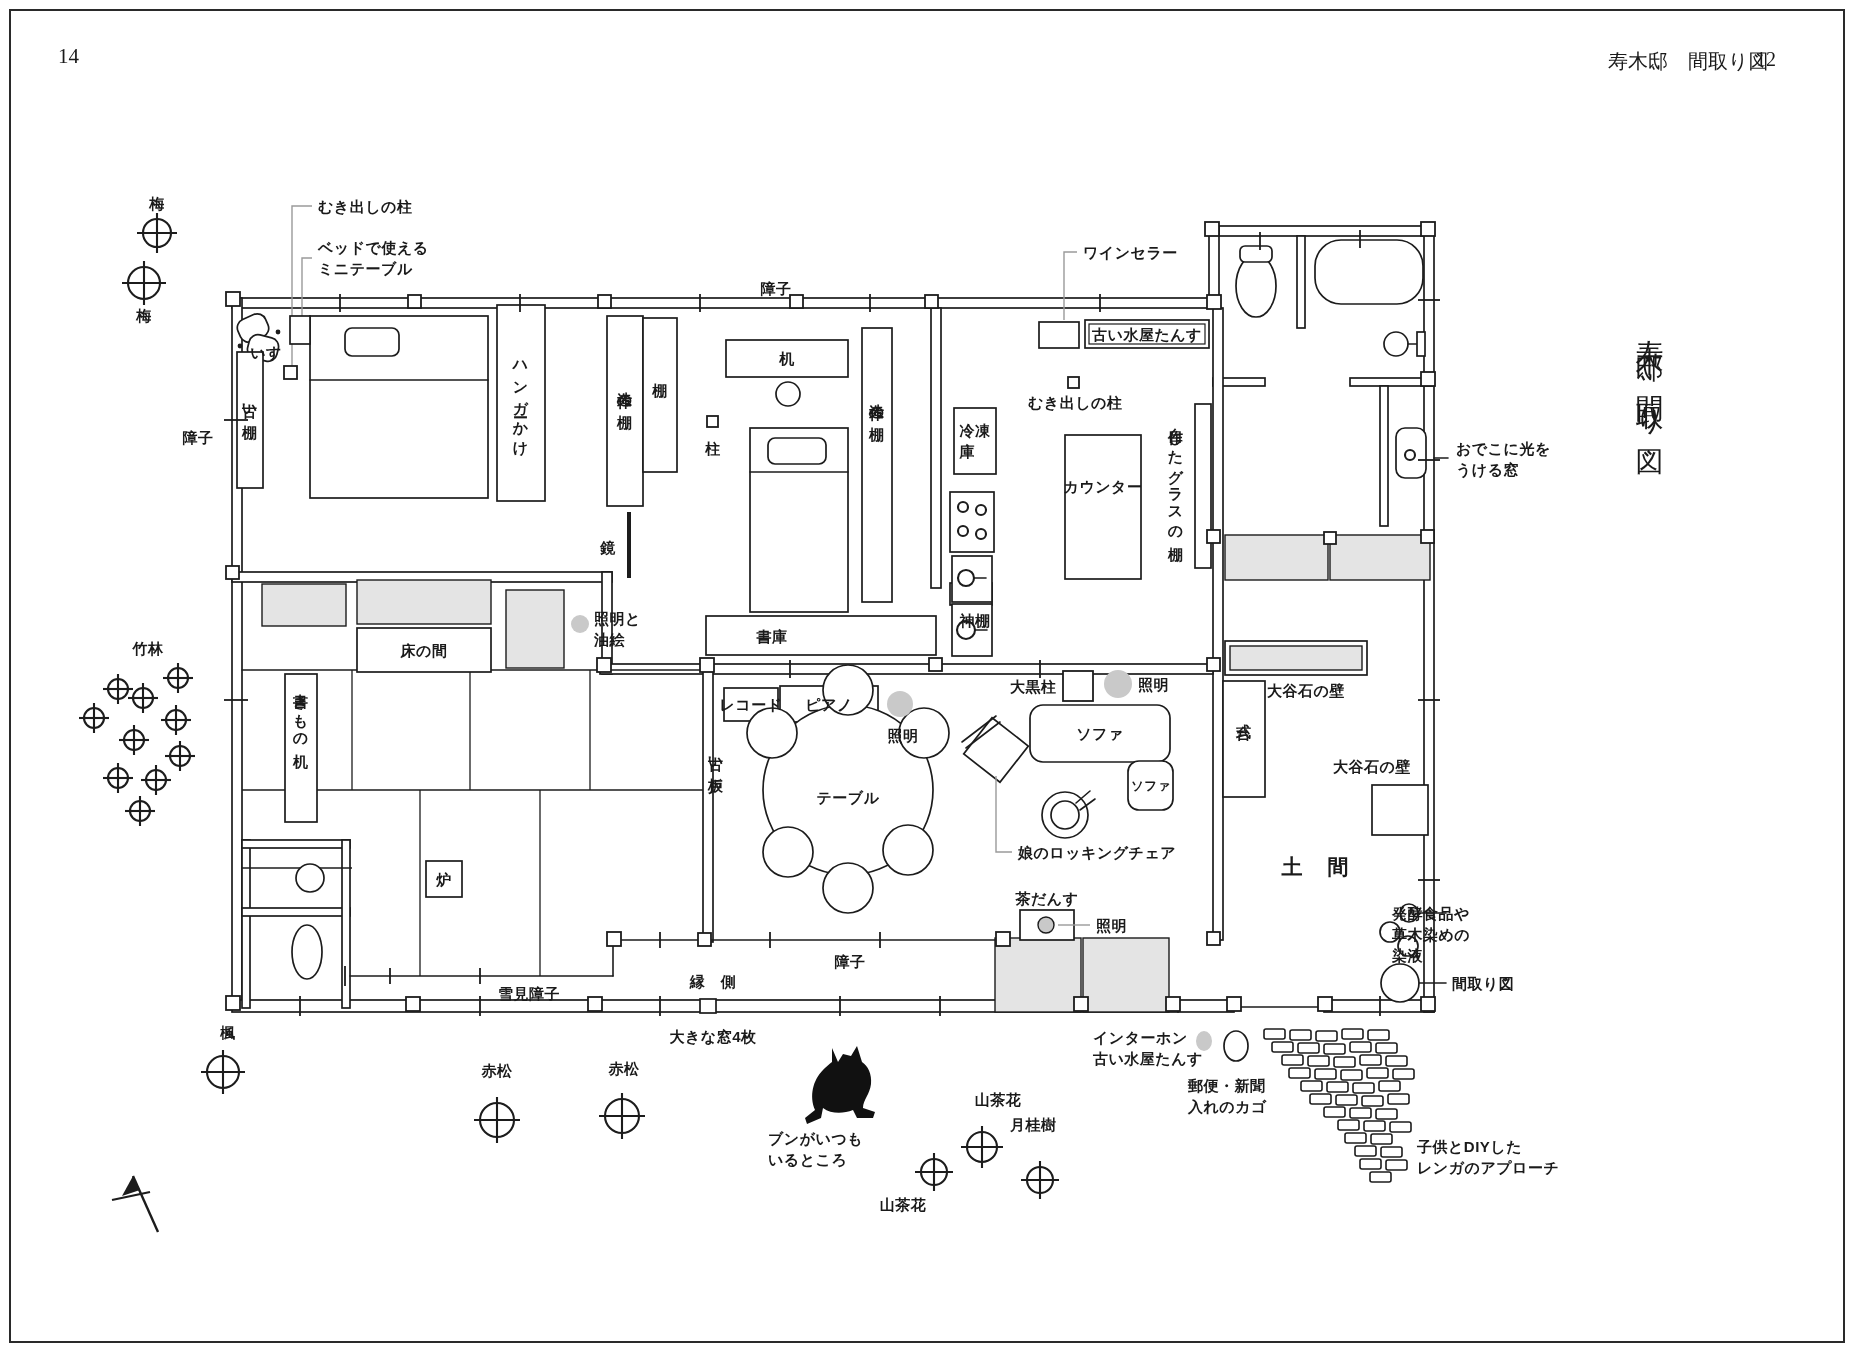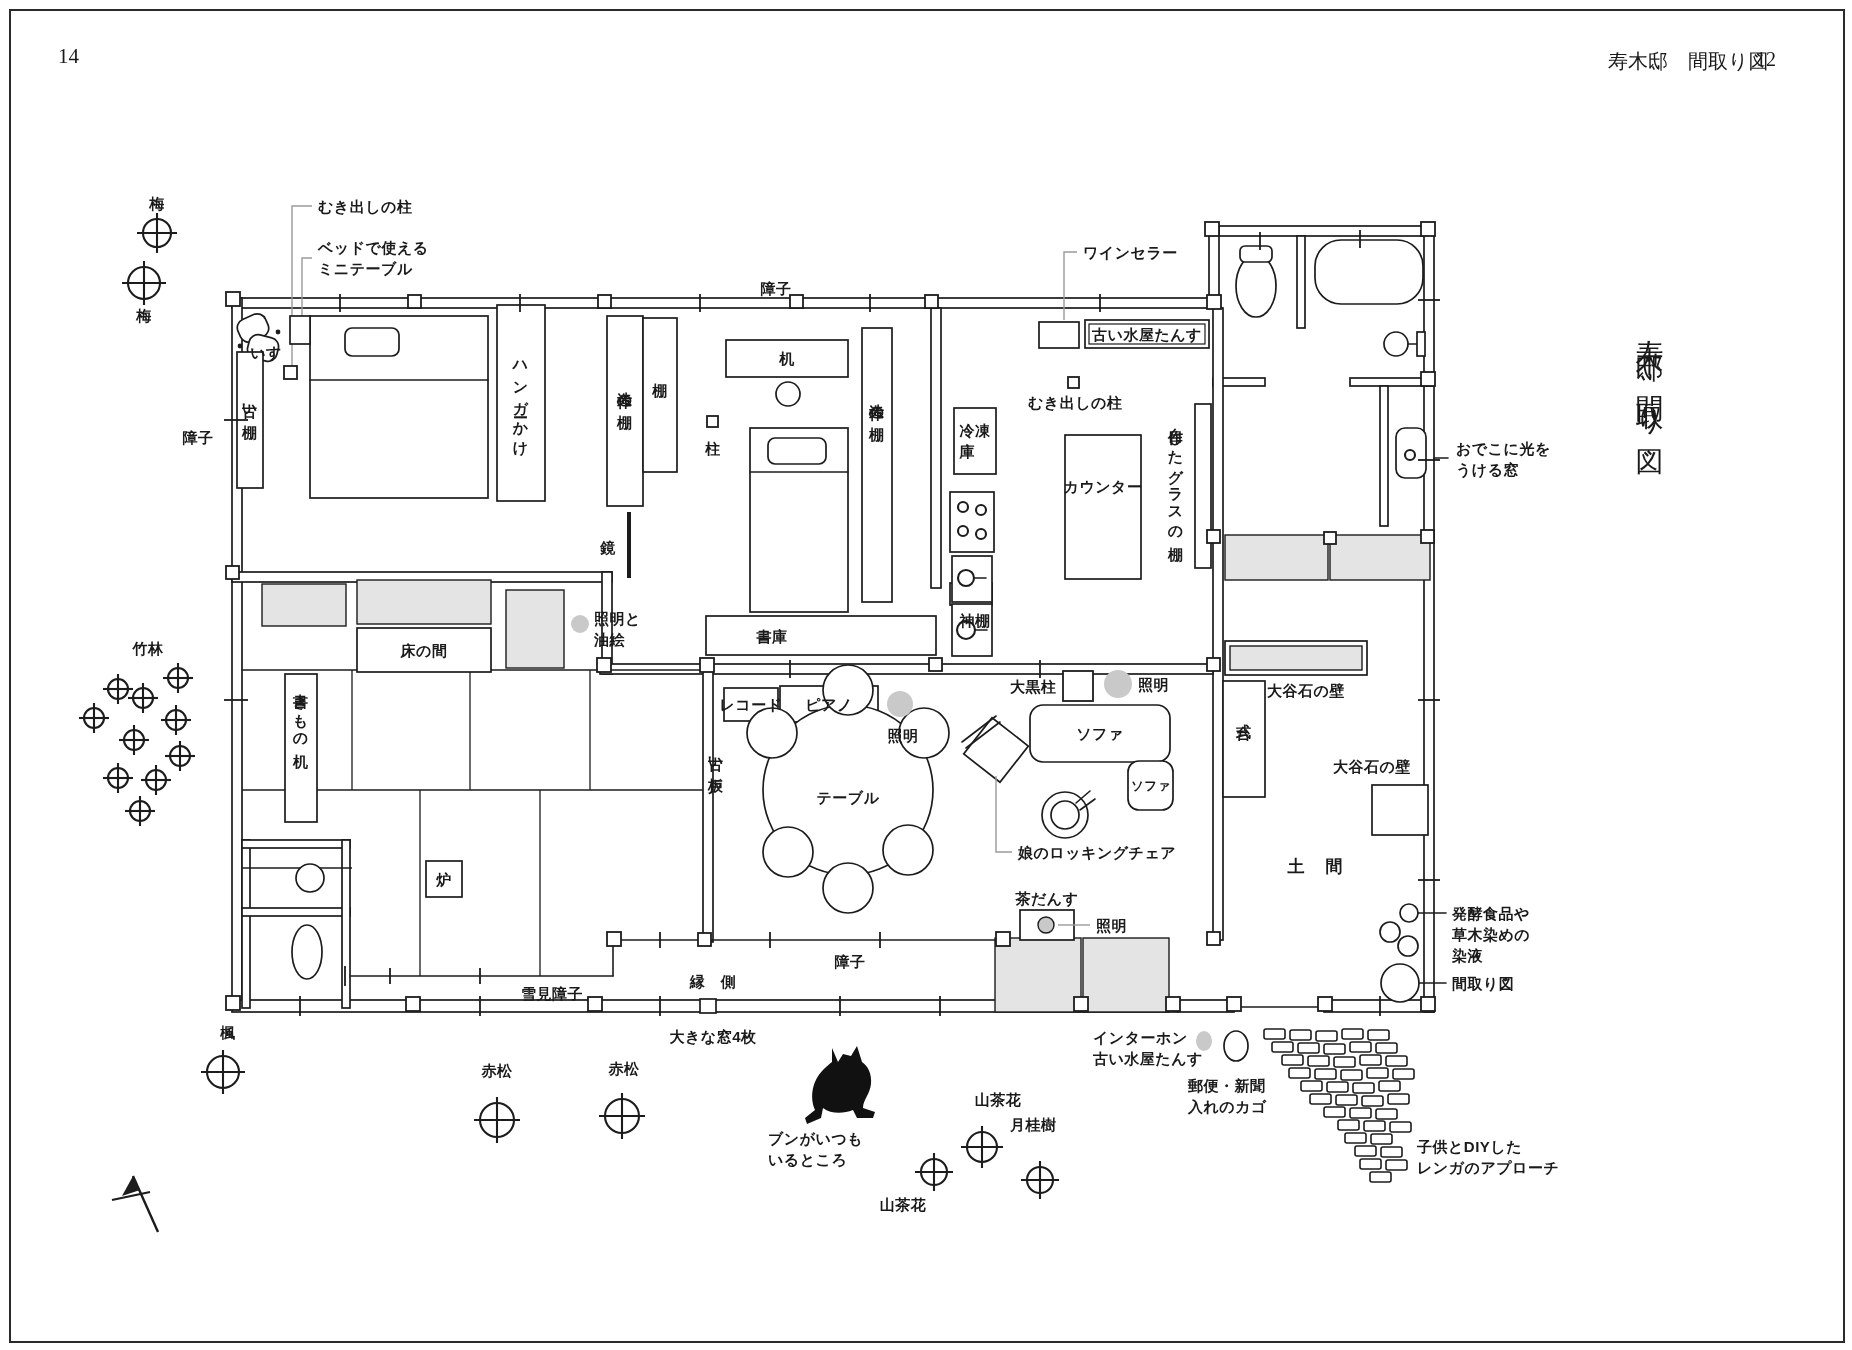--- a/index.html
+++ b/index.html
@@ -15,21 +15,21 @@
   .ld{stroke:#9a9a9a;stroke-width:1.4;fill:none;}
   .tr{fill:none;stroke:#1c1c1c;stroke-width:2.1;}
   .lamp{fill:#c9c9c9;stroke:none;}
   .brick{fill:#fff;stroke:#1c1c1c;stroke-width:1.6;}
   .lbl{position:absolute;font-size:15px;font-weight:600;letter-spacing:0.5px;white-space:nowrap;
        transform:translate(-50%,-50%);line-height:21px;}
   .left{transform:translate(0,-50%);}
   .ml{white-space:pre-line;}
   .vert{writing-mode:vertical-rl;transform:translate(-50%,0);letter-spacing:2px;}
   .fs12{font-size:12.5px;}
-  .fs17{font-size:17px;letter-spacing:2px;}
+  .fs17{font-size:21px;letter-spacing:2px;}
   .serif{font-family:"Liberation Serif","DejaVu Serif",serif;font-weight:400;}
   #hdr-left{position:absolute;left:58px;top:44px;font-size:21px;}
   #hdr-right{position:absolute;left:1608px;top:48px;font-size:20px;}
   #hdr-pg{position:absolute;left:1756px;top:48px;font-size:20px;}
   #vtitle{position:absolute;left:1630px;top:318px;font-size:28px;writing-mode:vertical-rl;
           letter-spacing:7px;font-family:"Liberation Serif","DejaVu Serif",serif;}
 </style>
 </head>
 <body>
 
@@ -541,29 +541,29 @@
   <div class="lbl" style="left:903px;top:735px">照明</div>
   <div class="lbl left" style="left:1010px;top:686px">大黒柱</div>
   <div class="lbl left" style="left:1138px;top:684px">照明</div>
   <div class="lbl" style="left:1100px;top:733px">ソファ</div>
   <div class="lbl fs12" style="left:1151px;top:786px">ソファ</div>
   <div class="lbl left" style="left:1018px;top:852px">娘のロッキングチェア</div>
   <div class="lbl" style="left:848px;top:797px">テーブル</div>
   <div class="lbl vert" style="left:716px;top:745px">古い板戸</div>
   <div class="lbl" style="left:850px;top:961px">障子</div>
   <div class="lbl" style="left:713px;top:981px">縁　側</div>
-  <div class="lbl" style="left:552px;top:993px">雪見障子</div>
+  <div class="lbl" style="left:529px;top:993px">雪見障子</div>
   <div class="lbl" style="left:713px;top:1036px">大きな窓4枚</div>
   <div class="lbl" style="left:1047px;top:898px">茶だんす</div>
   <div class="lbl left" style="left:1096px;top:925px">照明</div>
   <div class="lbl left" style="left:1267px;top:690px">大谷石の壁</div>
   <div class="lbl vert" style="left:1244px;top:712px">式台</div>
   <div class="lbl left" style="left:1333px;top:766px">大谷石の壁</div>
   <div class="lbl fs17" style="left:1316px;top:866px">土　間</div>
-  <div class="lbl left ml" style="left:1452px;top:934px">発酵食品や
+  <div class="lbl left ml" style="left:1392px;top:934px">発酵食品や
 草木染めの
 染液</div>
   <div class="lbl left" style="left:1452px;top:983px">間取り図</div>
   <div class="lbl left ml" style="left:1093px;top:1048px">インターホン
 古い水屋たんす</div>
   <div class="lbl left ml" style="left:1188px;top:1096px">郵便・新聞
 入れのカゴ</div>
   <div class="lbl left ml" style="left:1417px;top:1157px">子供とDIYした
 レンガのアプローチ</div>
   <div class="lbl left ml" style="left:768px;top:1149px">ブンがいつも

